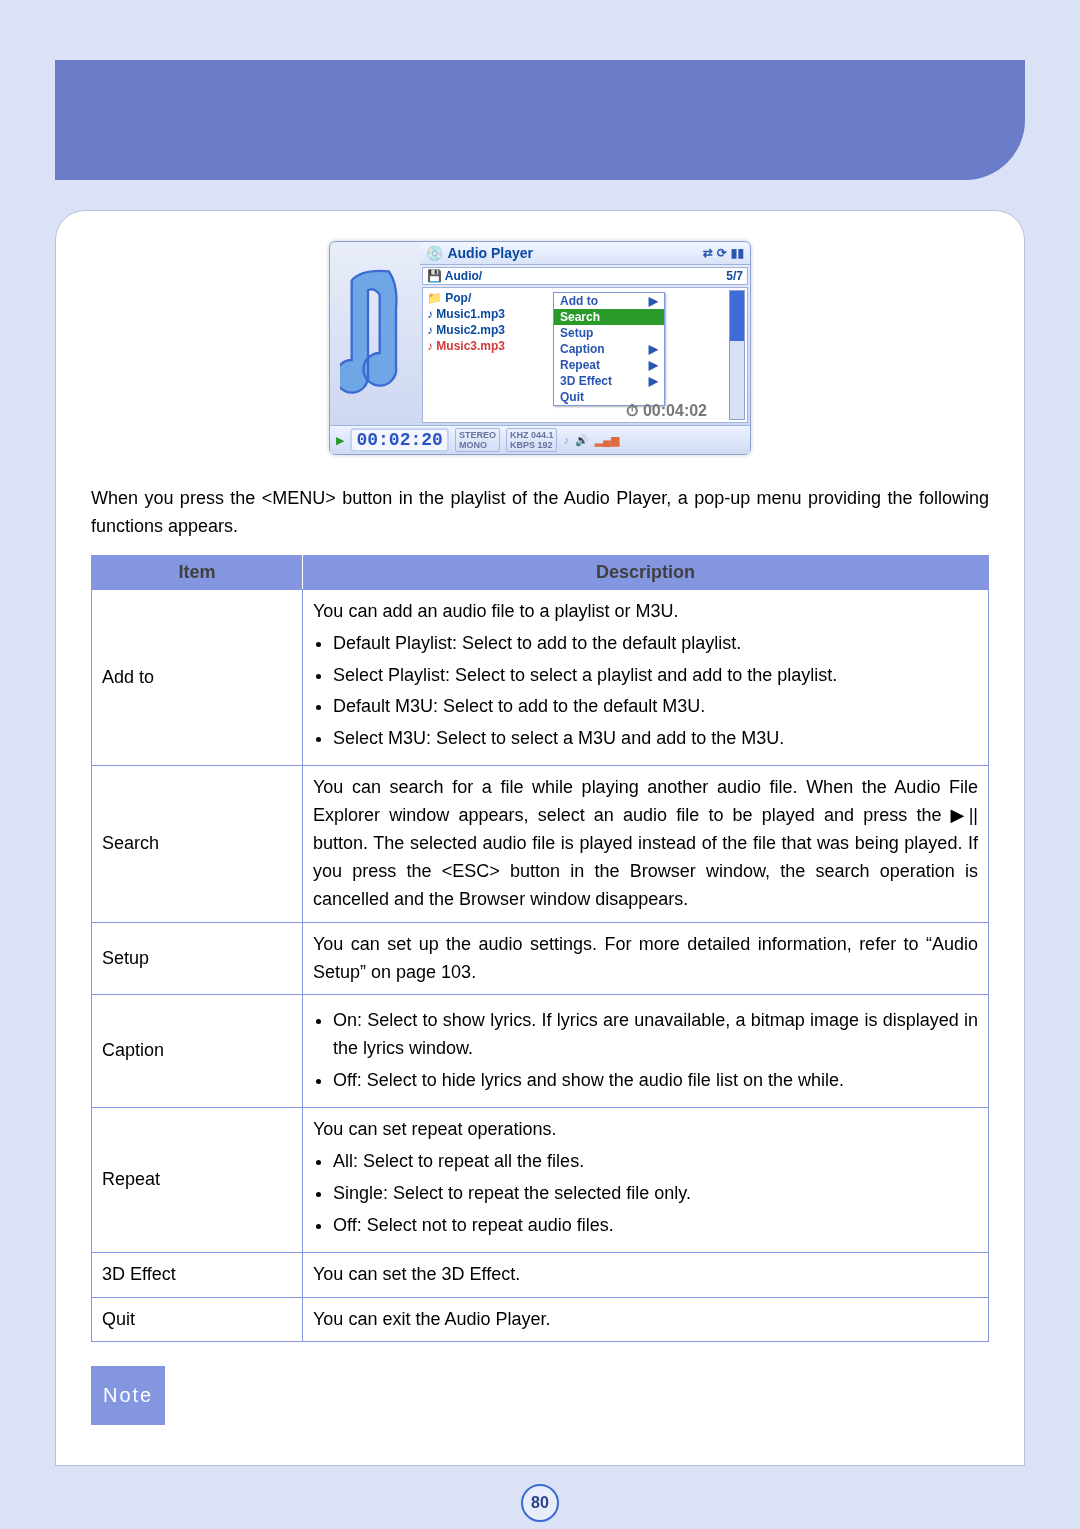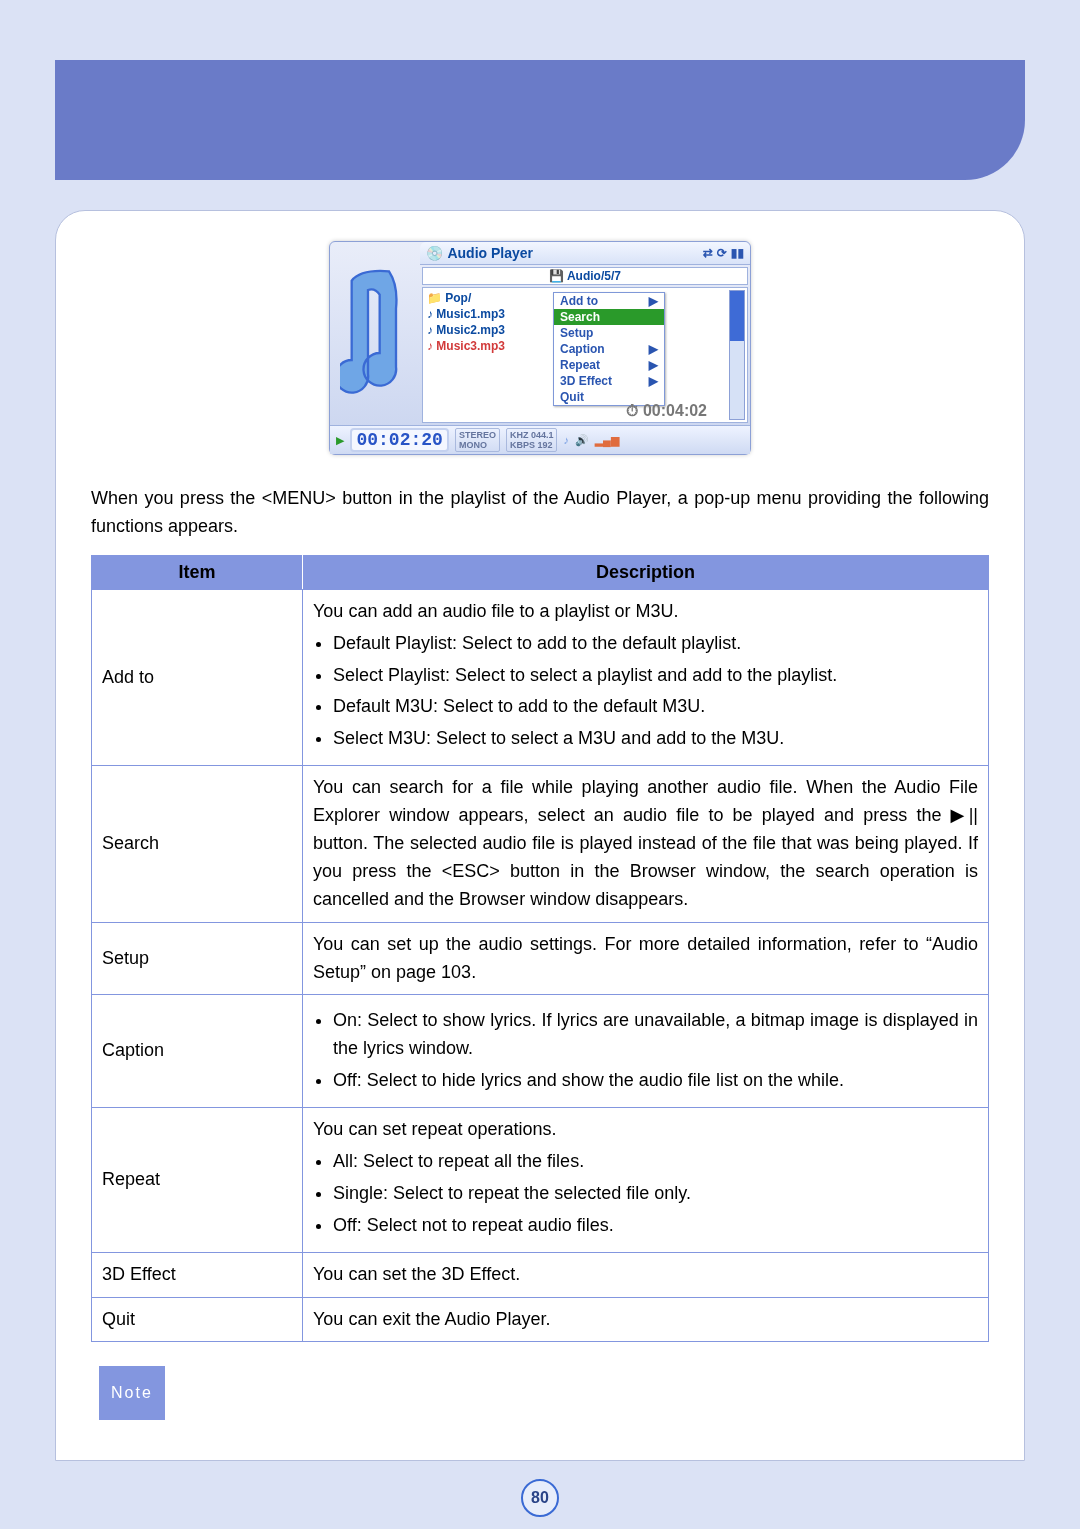--- a/index.html
+++ b/index.html
@@ -44,21 +44,21 @@
   .note-art svg{width:70px;height:140px;}
   .player-right{flex:1;}
   .title-bar{
     display:flex;align-items:center;justify-content:flex-start;
     background:linear-gradient(#f2f6ff,#d9e3f8);
     border-bottom:1px solid #9fb2de;border-radius:6px 6px 0 0;
     padding:3px 6px;font-weight:bold;color:#0b4aa0;font-size:14px;position:relative;
   }
   .title-icons{margin-left:auto;display:flex;gap:4px;color:#2a55b0;font-size:12px;}
   .path-bar{
-    display:flex;justify-content:center;background:#fff;border:1px solid #9fb2de;
+    display:flex;justify-content:space-between;background:#fff;border:1px solid #9fb2de;
     margin:2px 2px 0 2px;padding:1px 4px;color:#0b4aa0;font-weight:bold;
   }
   .file-area{
     background:#fff;border:1px solid #9fb2de;margin:2px;height:130px;
     position:relative;color:#0b4aa0;font-weight:bold;padding:2px 4px;
   }
   .folder,.track{font-size:12px;line-height:16px;}
   .folder::before{content:"📁 ";}
   .track::before{content:"♪ ";}
   .track.sel{color:#d23a3a;}
@@ -73,29 +73,29 @@
   .status-bar{
     display:flex;align-items:center;gap:6px;background:linear-gradient(#eef3ff,#cfdaf3);
     border-top:1px solid #9fb2de;padding:2px 6px;font-size:11px;color:#555;
   }
   .lcd{font-family:"Courier New",monospace;font-size:18px;font-weight:bold;color:#2854c6;border:2px solid #c4d1ef;border-radius:4px;padding:0 4px;background:#f4f7ff;}
   .chip{border:1px solid #a9b9de;border-radius:2px;padding:1px 3px;font-size:9px;line-height:10px;color:#65759e;font-weight:bold;}
   
   .intro{font-size:18px;line-height:1.55;text-align:justify;margin:0 0 14px 0;}
   
   table.desc{width:100%;border-collapse:collapse;font-size:18px;}
-  table.desc th{background:#8396df;color:#000000;font-weight:bold;padding:6px 8px;border:1px solid #8396df;}
+  table.desc th{background:#8396df;color:#404040;font-weight:bold;padding:6px 8px;border:1px solid #8396df;}
   table.desc th:first-child{border-right:1px solid #fff;}
   table.desc td{border:1px solid #8396df;padding:8px 10px;vertical-align:middle;line-height:1.55;}
   table.desc td.item{width:190px;vertical-align:middle;}
   table.desc ul{margin:0;padding-left:20px;}
   table.desc li{margin:4px 0;}
   .just{text-align:justify;}
   
-  .note-row{display:flex;margin-top:24px;font-size:16px;align-items:flex-start;margin-left:8px;}
+  .note-row{display:flex;margin-top:24px;font-size:20px;align-items:flex-start;}
   .note-label{background:#8396df;color:#fff;padding:18px 12px;font-weight:normal;letter-spacing:2px;}
   .note-body{padding:4px 12px;line-height:1.5;}
   
   .pagenum{
     width:34px;height:34px;border:2px solid #3a6ad4;border-radius:50%;
     background:#e7edfb;color:#2a4488;font-size:16px;font-weight:bold;
     display:flex;align-items:center;justify-content:center;margin:18px auto 0;
   }
 </style>
 </head>

